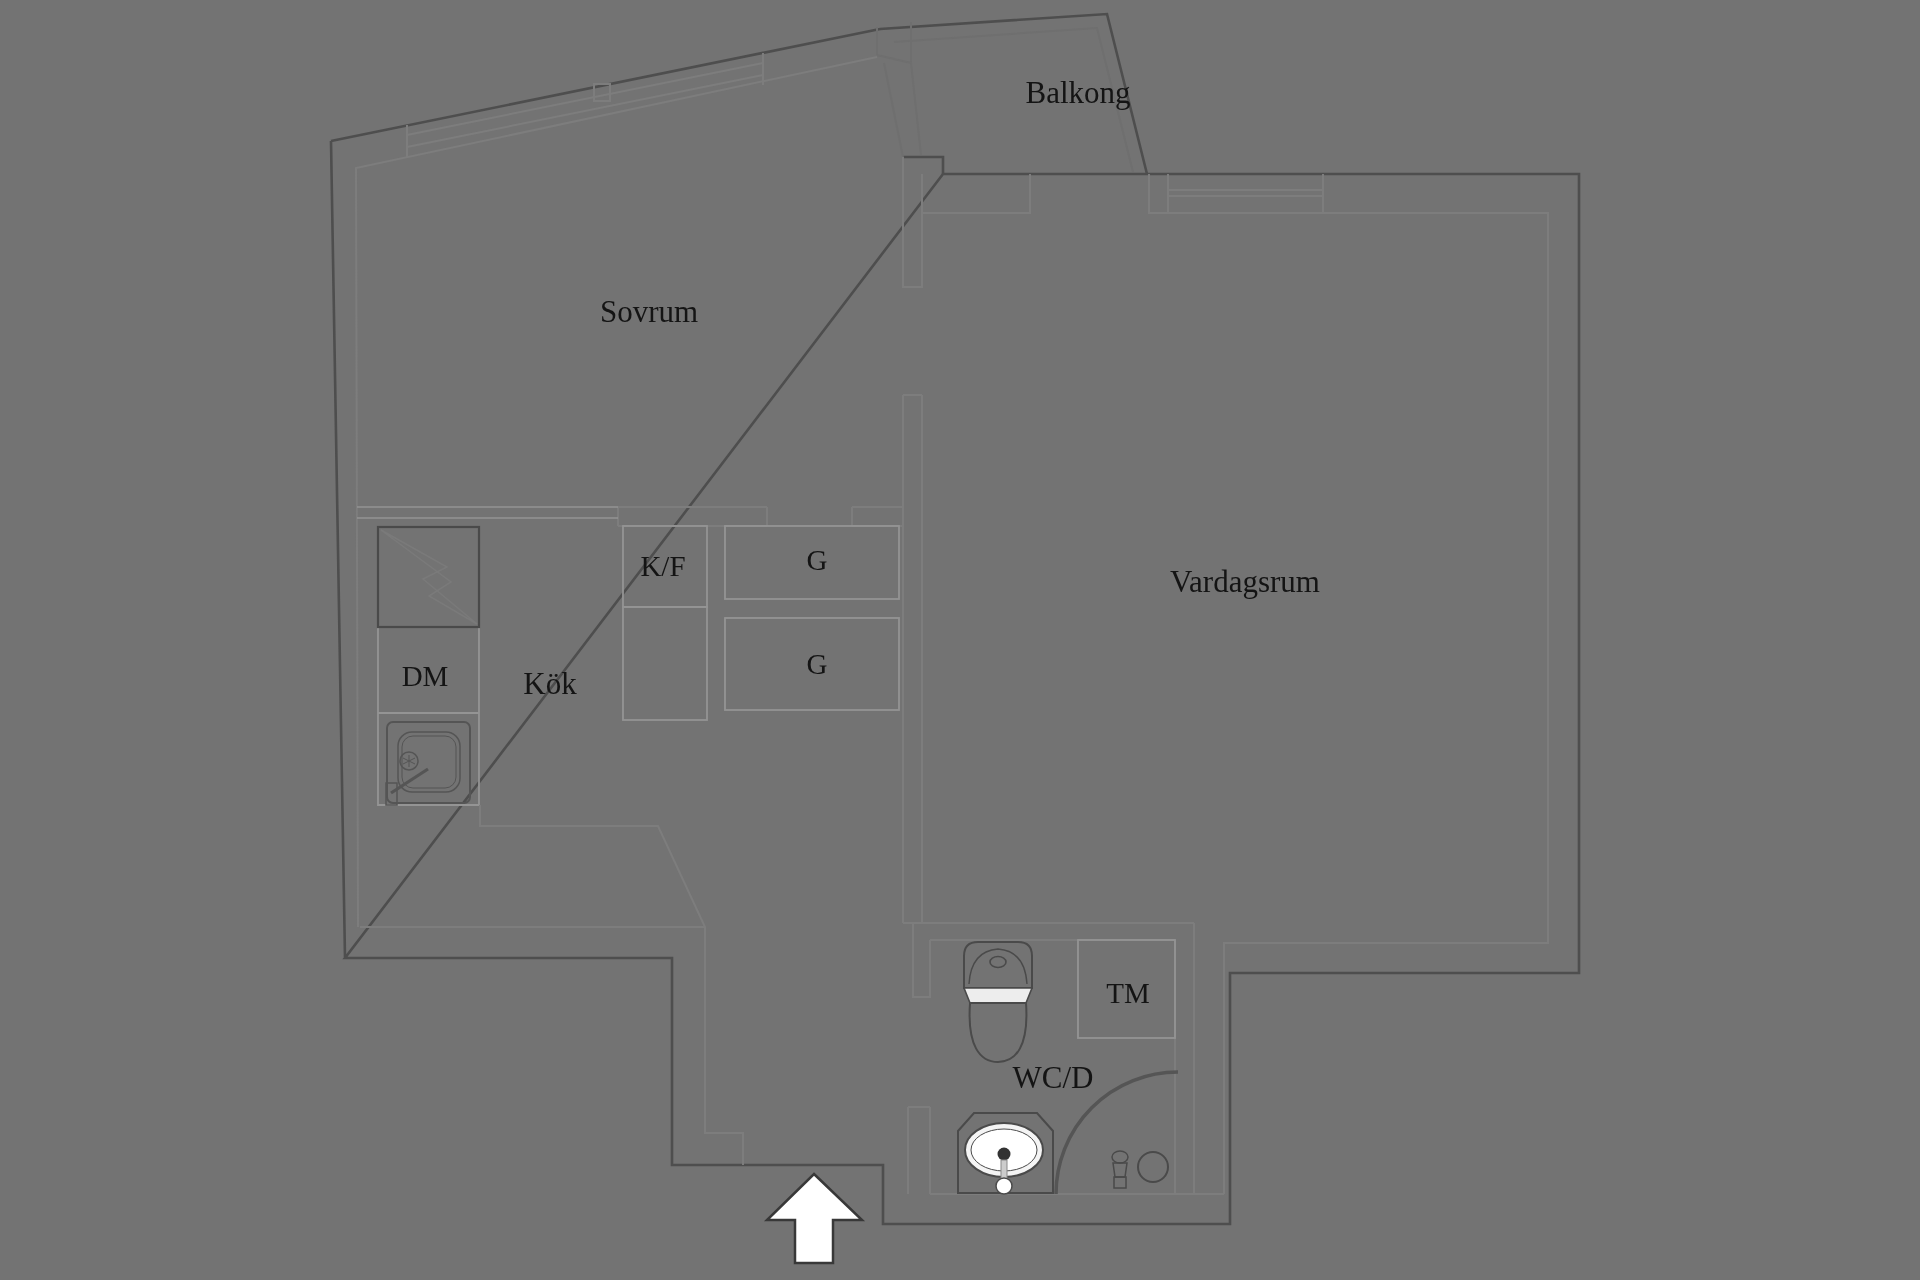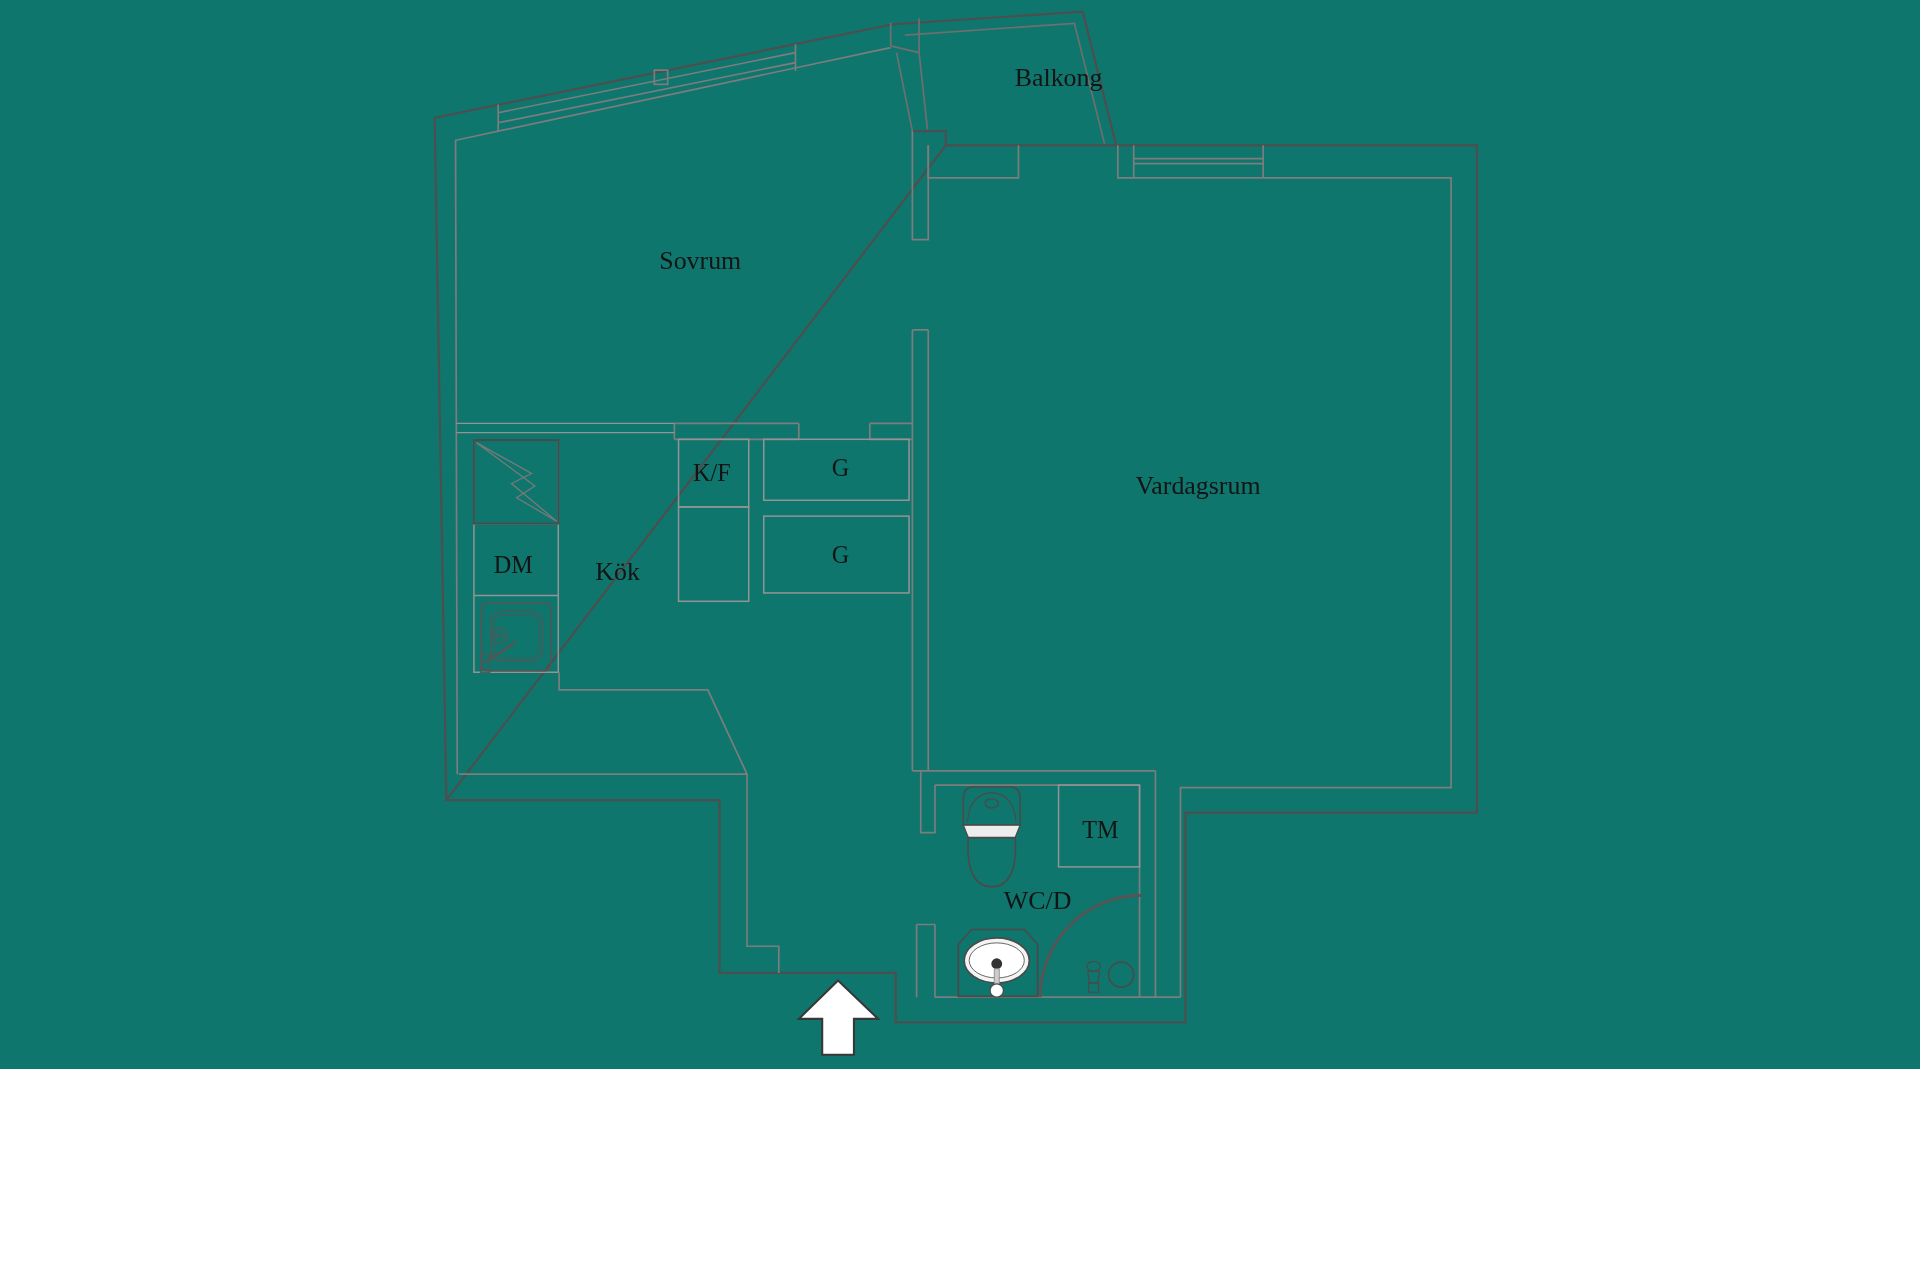--- a/index.html
+++ b/index.html
@@ -1,16 +1,16 @@
 <!DOCTYPE html>
 <html><head>
 <meta charset="utf-8">
 <style>
   html,body{margin:0;padding:0;background:#ffffff;}
-  .page{position:relative;width:1920px;height:1069px;background:#0f766e;overflow:hidden;}
+  .page{position:relative;width:1920px;height:1280px;background:#737373;overflow:hidden;}
   svg{position:absolute;left:0;top:0;width:100%;height:100%;}
   .room-label{font-family:"Liberation Serif","DejaVu Serif",serif;fill:#141414;}
   .lbl-lg{font-size:31px;}
   .lbl-md{font-size:29px;}
   text{text-anchor:middle;}
 </style>
 </head>
 <body>
 
 <div class="page">

